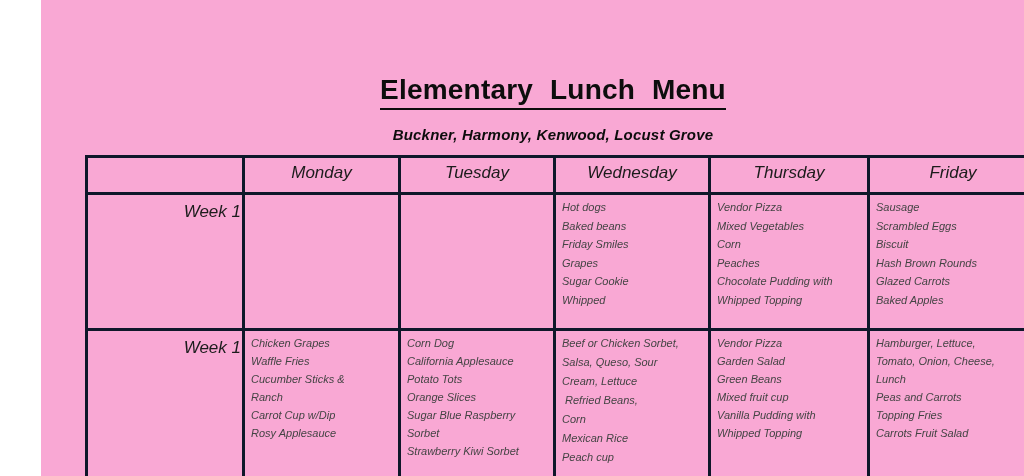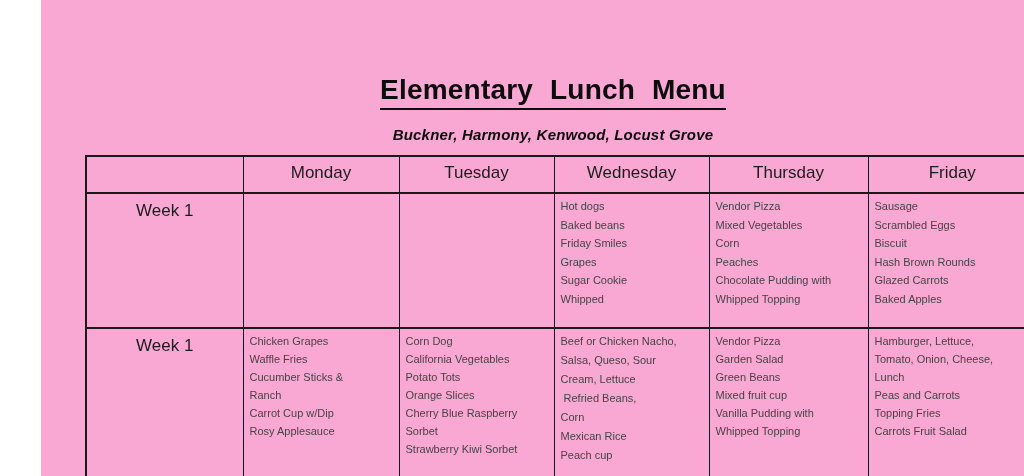--- a/index.html
+++ b/index.html
@@ -49,43 +49,44 @@
     position: absolute;
     top: 155px;
     left: 44px;
     border-collapse: collapse;
     table-layout: fixed;
     width: 951px;
     border: 2px solid #1a1a1a;
   }
   table.menu-table th,
   table.menu-table td {
-    border: 1px solid #0f172a;
+    border: 3px solid #0f172a;
     margin: 0;
     overflow: hidden;
+    font-style: italic;
   }
   tr.header-row {
     height: 37px;
   }
   tr.header-row th {
     border-bottom: 2px solid #1a1a1a;
     font-size: 17px;
     font-weight: normal;
     color: #1c1c1c;
     text-align: center;
     vertical-align: middle;
     padding: 0 0 4px 0;
   }
   tr.week-row-1 { height: 123px; }
   tr.week-row-1 td { border-bottom: 2px solid #1a1a1a; }
   tr.week-row-2 { height: 135px; }
   td.week-label {
     font-size: 17px;
     color: #1c1c1c;
-    text-align: center;
+    text-align: right;
     vertical-align: top;
     padding-top: 7px;
   }
   td.menu-cell {
     vertical-align: top;
     font-size: 11px;
     color: #444444;
     padding: 3px 4px 19px 6px;
     line-height: 18px;
   }
@@ -160,29 +161,29 @@
         <td class="menu-cell">
             <div class="menu-line">Chicken Grapes</div>
             <div class="menu-line">Waffle Fries</div>
             <div class="menu-line">Cucumber Sticks &amp;</div>
             <div class="menu-line">Ranch</div>
             <div class="menu-line">Carrot Cup w/Dip</div>
             <div class="menu-line">Rosy Applesauce</div>
           </td>
         <td class="menu-cell">
             <div class="menu-line">Corn Dog</div>
-            <div class="menu-line">California Vegetables</div>
+            <div class="menu-line">California Applesauce</div>
             <div class="menu-line">Potato Tots</div>
             <div class="menu-line">Orange Slices</div>
-            <div class="menu-line">Cherry Blue Raspberry</div>
+            <div class="menu-line">Sugar Blue Raspberry</div>
             <div class="menu-line">Sorbet</div>
             <div class="menu-line">Strawberry Kiwi Sorbet</div>
           </td>
         <td class="menu-cell spaced">
-            <div class="menu-line">Beef or Chicken Nacho,</div>
+            <div class="menu-line">Beef or Chicken Sorbet,</div>
             <div class="menu-line">Salsa, Queso, Sour</div>
             <div class="menu-line">Cream, Lettuce</div>
             <div class="menu-line"> Refried Beans,</div>
             <div class="menu-line">Corn</div>
             <div class="menu-line">Mexican Rice</div>
             <div class="menu-line">Peach cup</div>
           </td>
         <td class="menu-cell">
             <div class="menu-line">Vendor Pizza</div>
             <div class="menu-line">Garden Salad</div>

